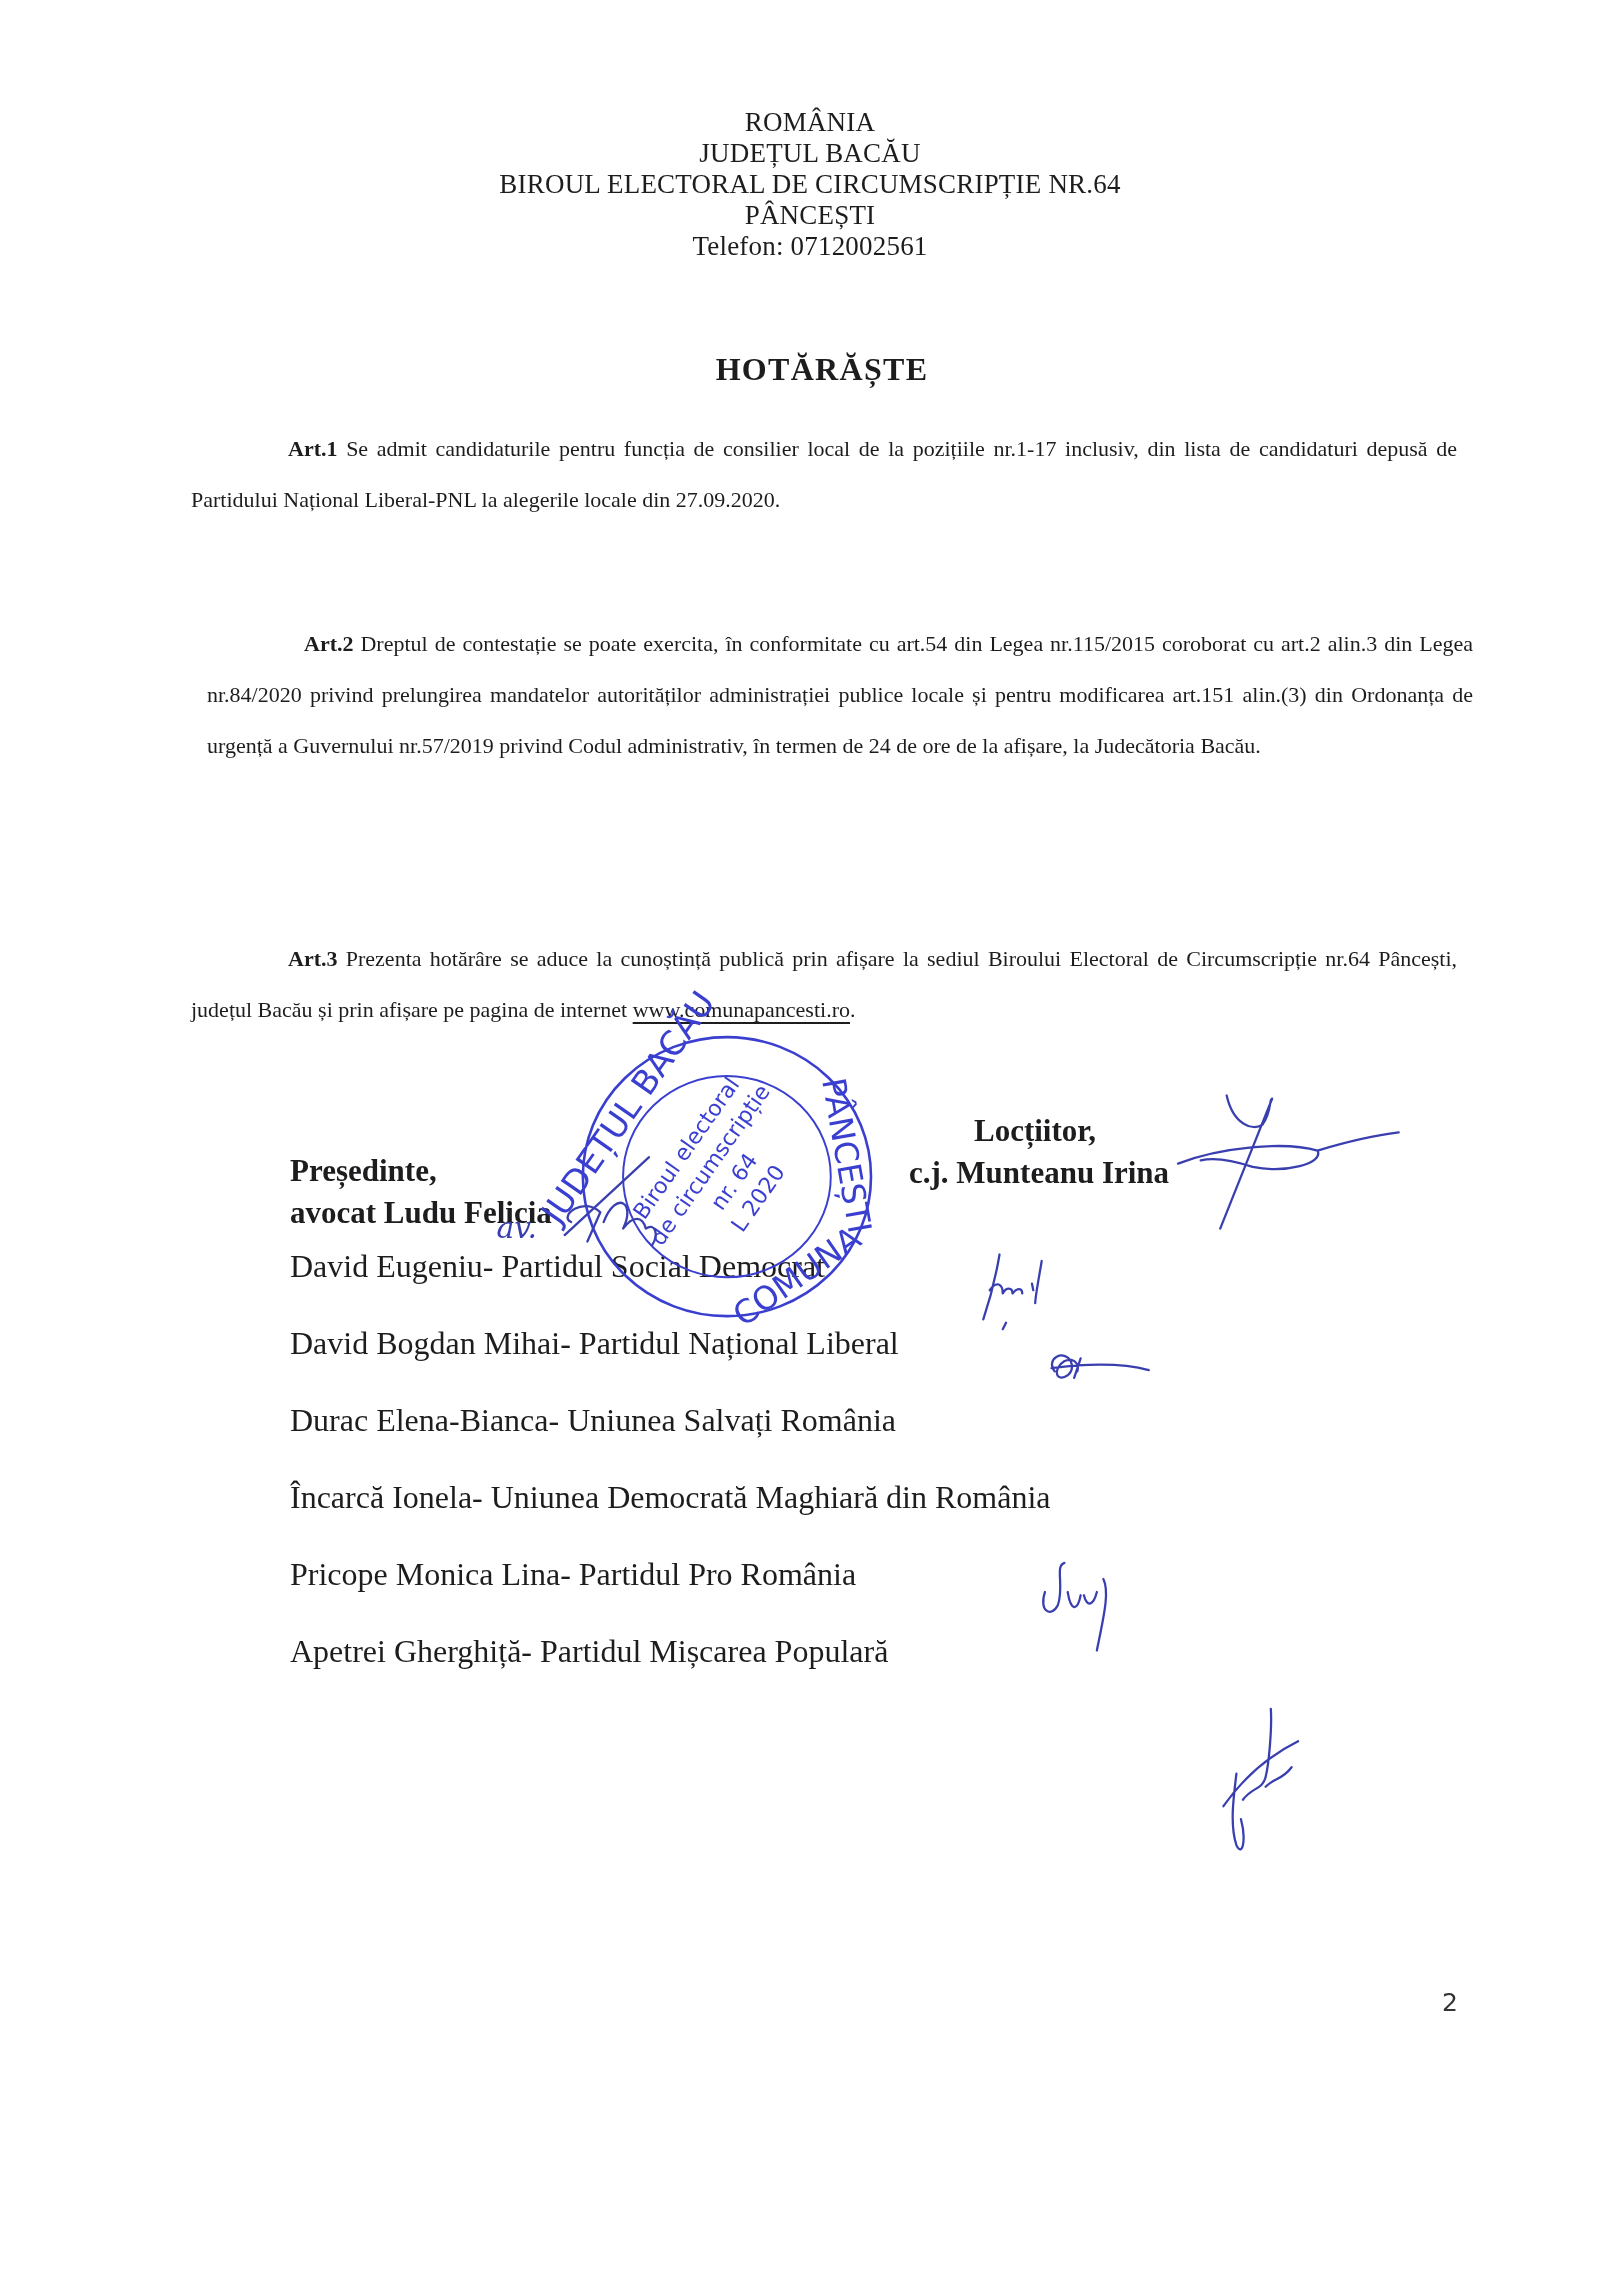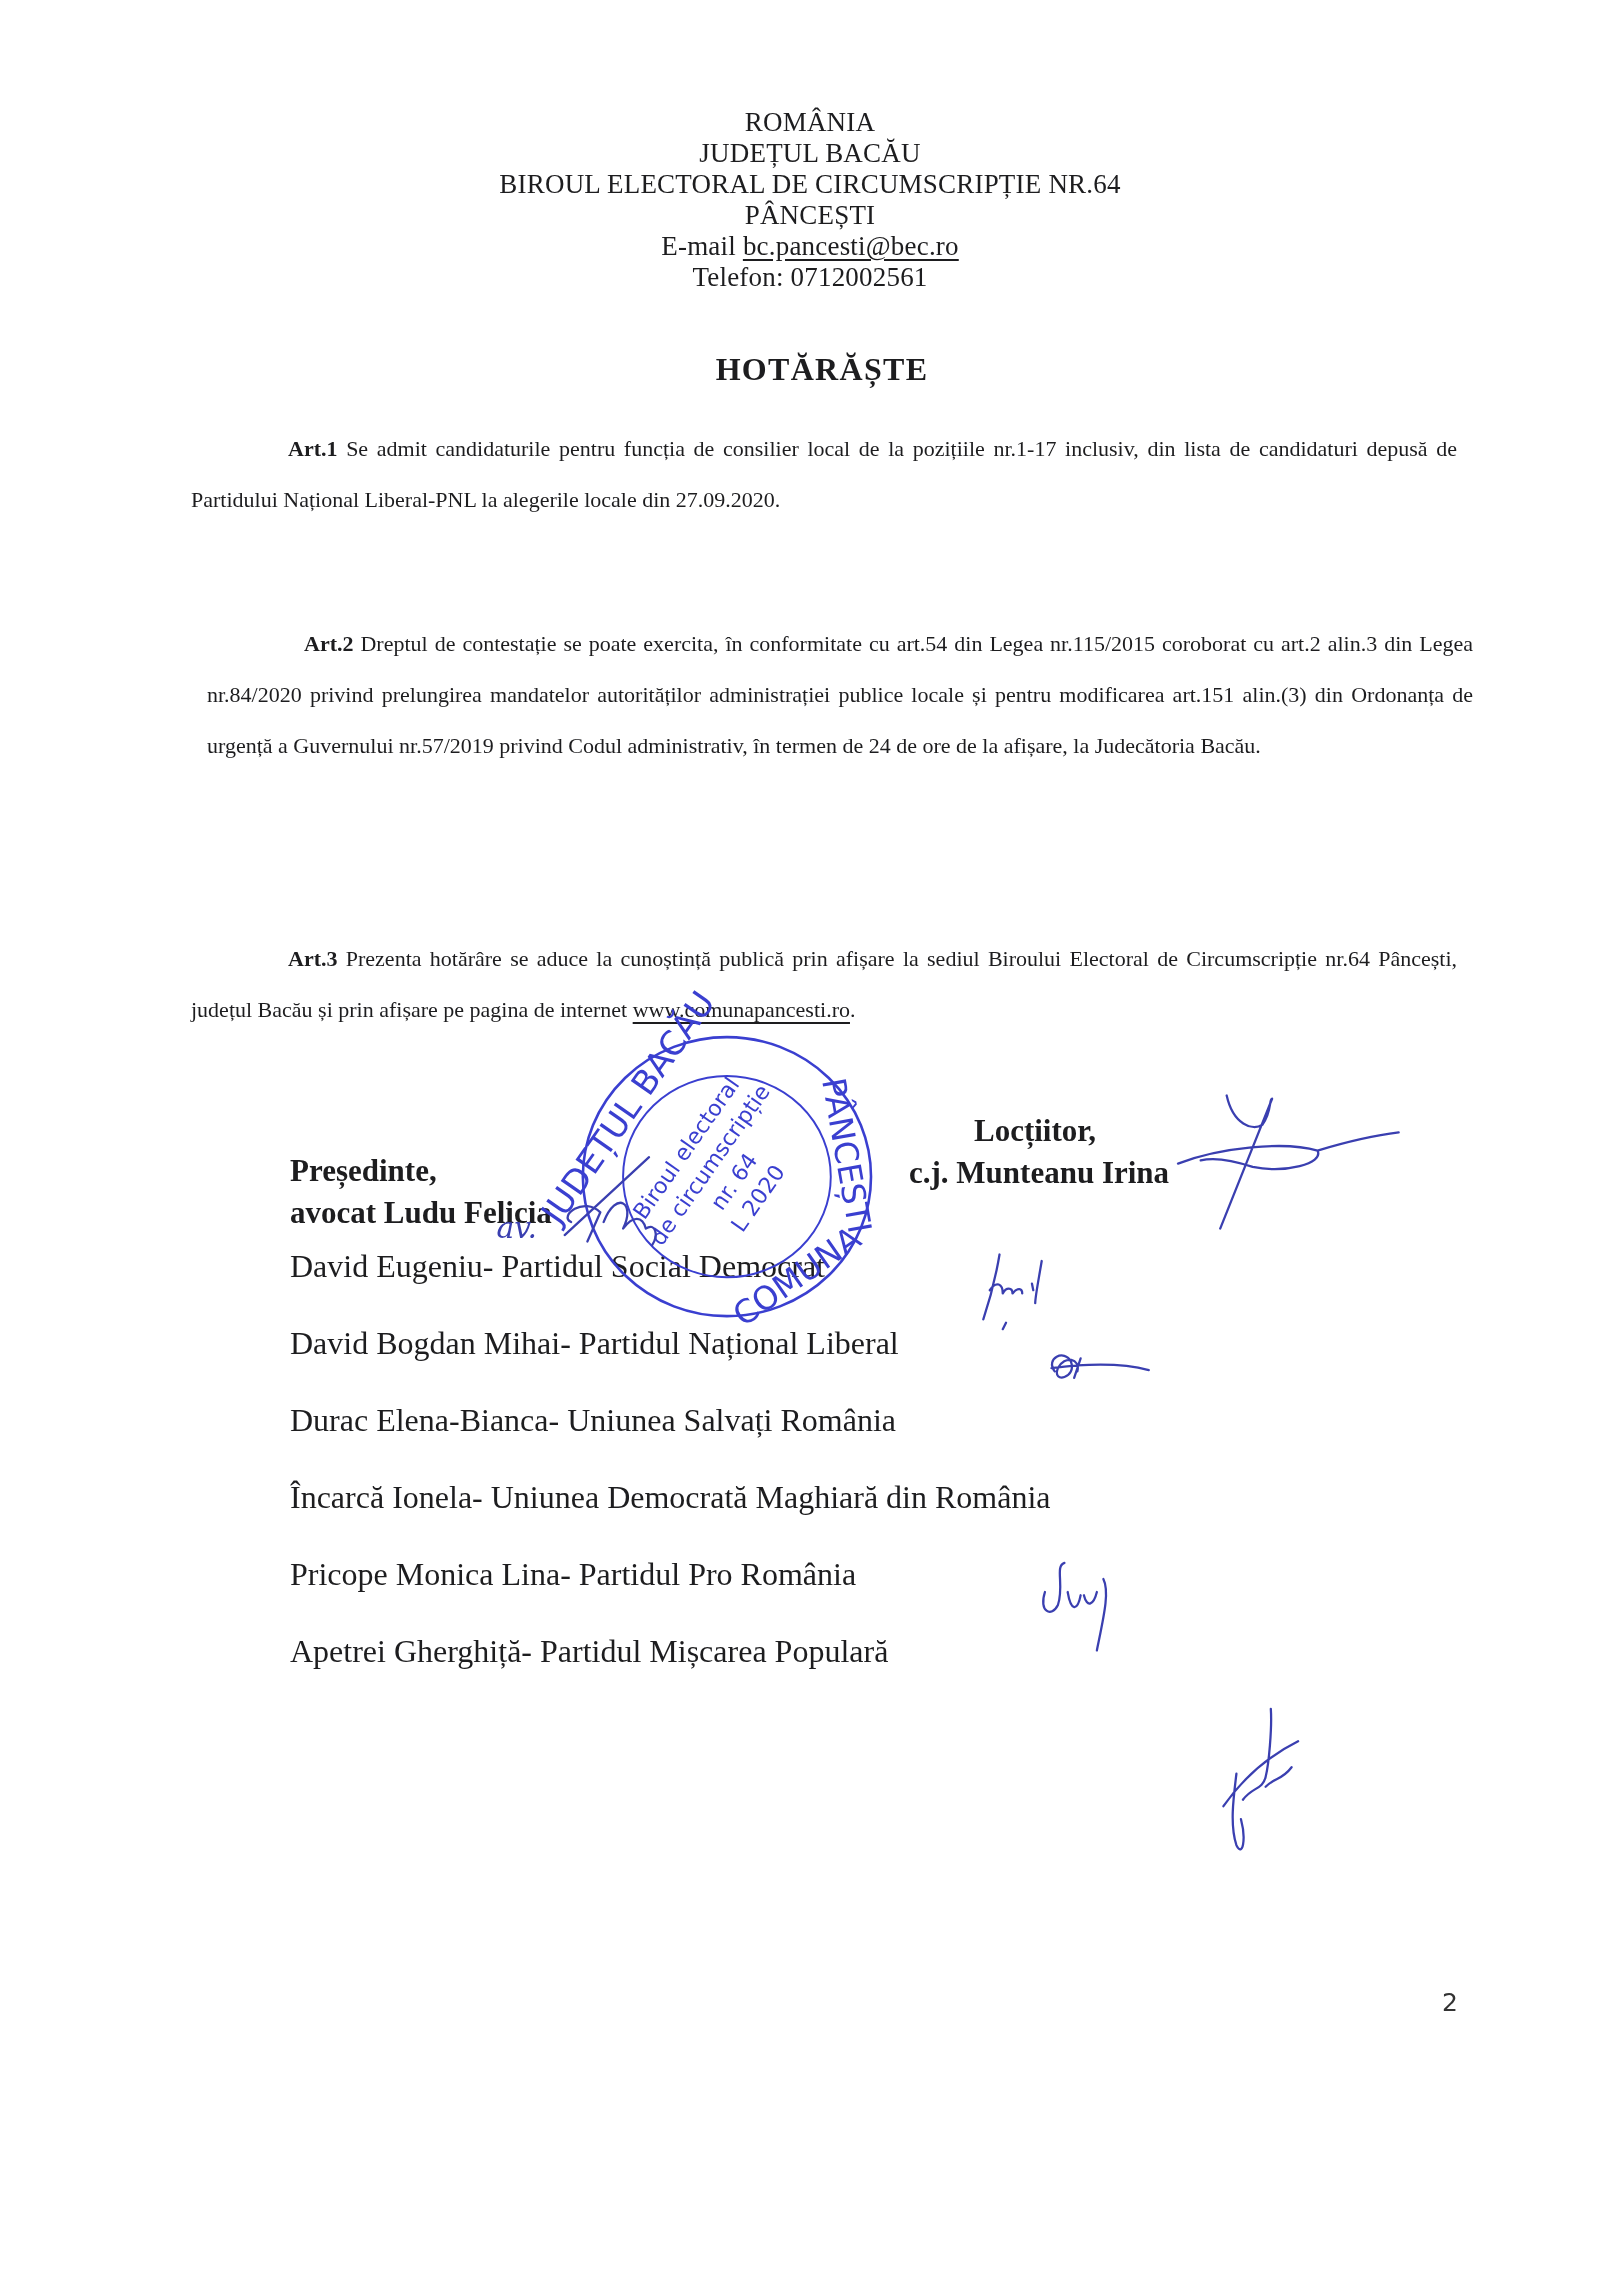--- a/index.html
+++ b/index.html
@@ -41,21 +41,20 @@
 </head>
 <body>
 
 <div class="page">
 
   <div class="header">
     <div>ROMÂNIA</div>
     <div>JUDEȚUL BACĂU</div>
     <div>BIROUL ELECTORAL DE CIRCUMSCRIPȚIE NR.64</div>
     <div>PÂNCEȘTI</div>
-    <div><span>E-mail </span><span class="email-link">bc.pancesti@bec.ro</span></div>
     <div>Telefon: 0712002561</div>
   </div>
 
   <div class="title">HOTĂRĂȘTE</div>
 
   <p class="body-text" id="art1" style="margin:0">
     <span class="indent"></span><span class="art-label">Art.1</span><span> Se admit candidaturile pentru funcția de consilier local de la pozițiile nr.1-17 inclusiv, din lista de candidaturi depusă de Partidului Național Liberal-PNL la alegerile locale din 27.09.2020.</span>
   </p>
 
   <p class="body-text" id="art2" style="margin:16px">

